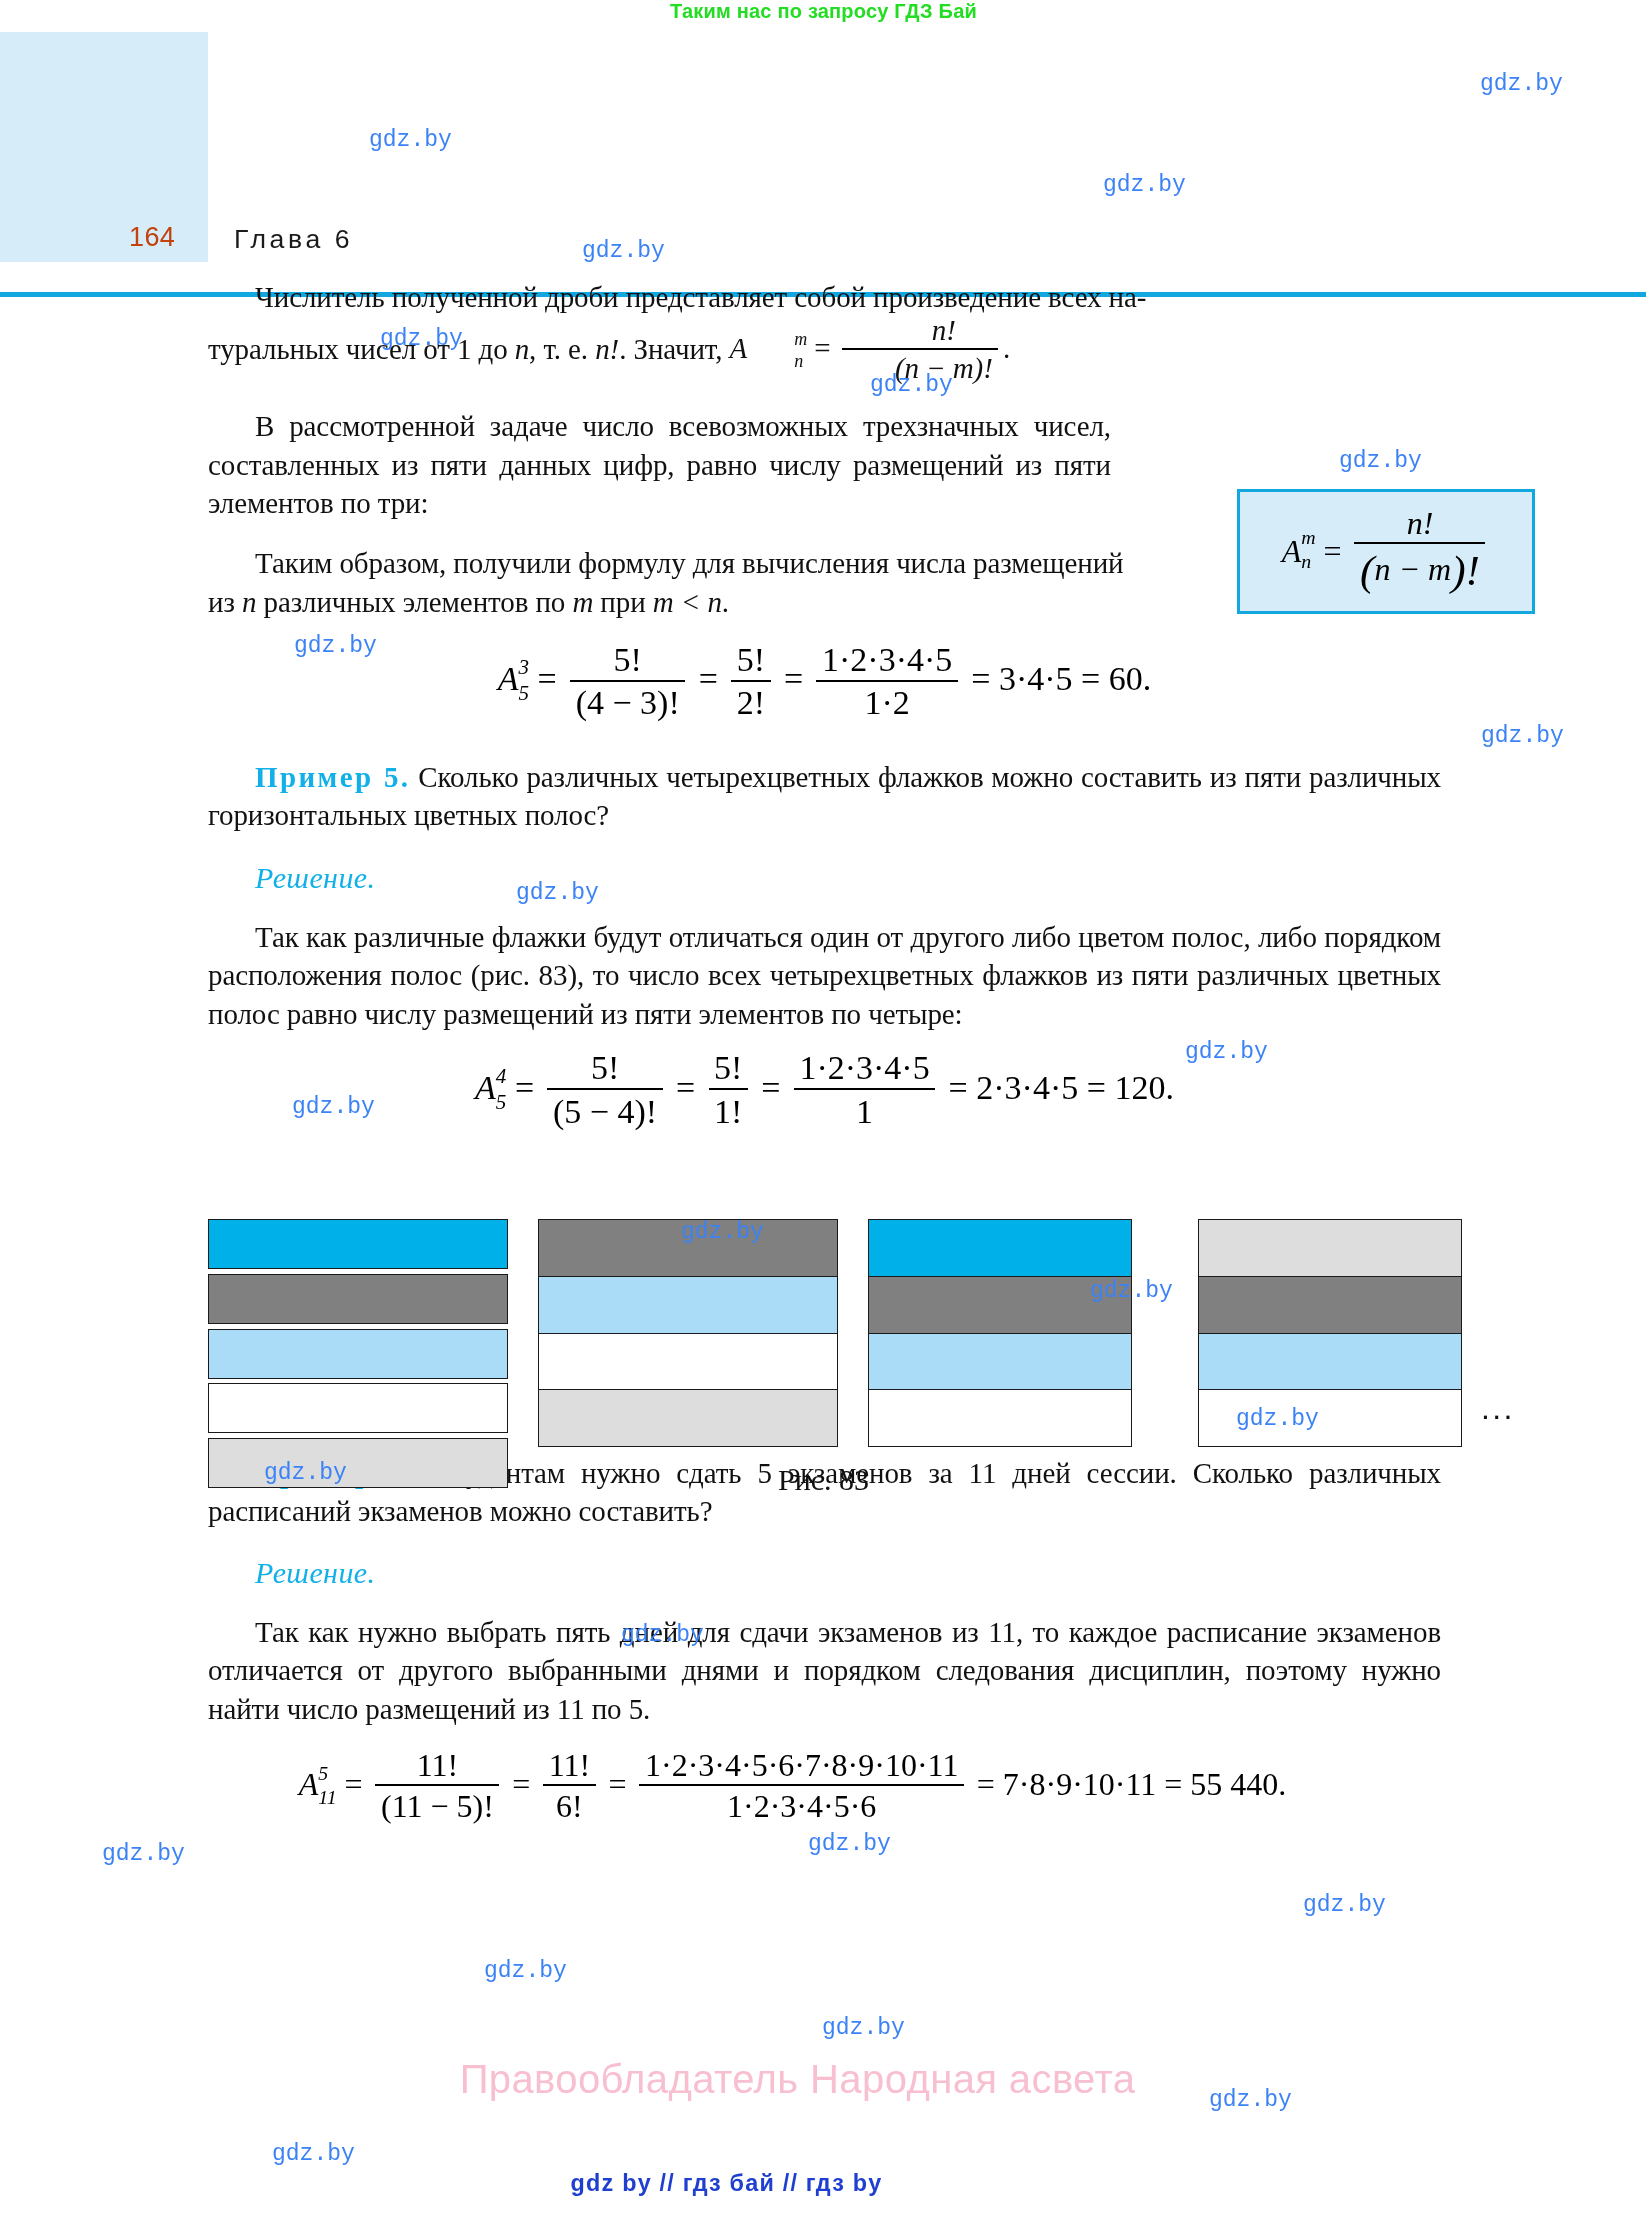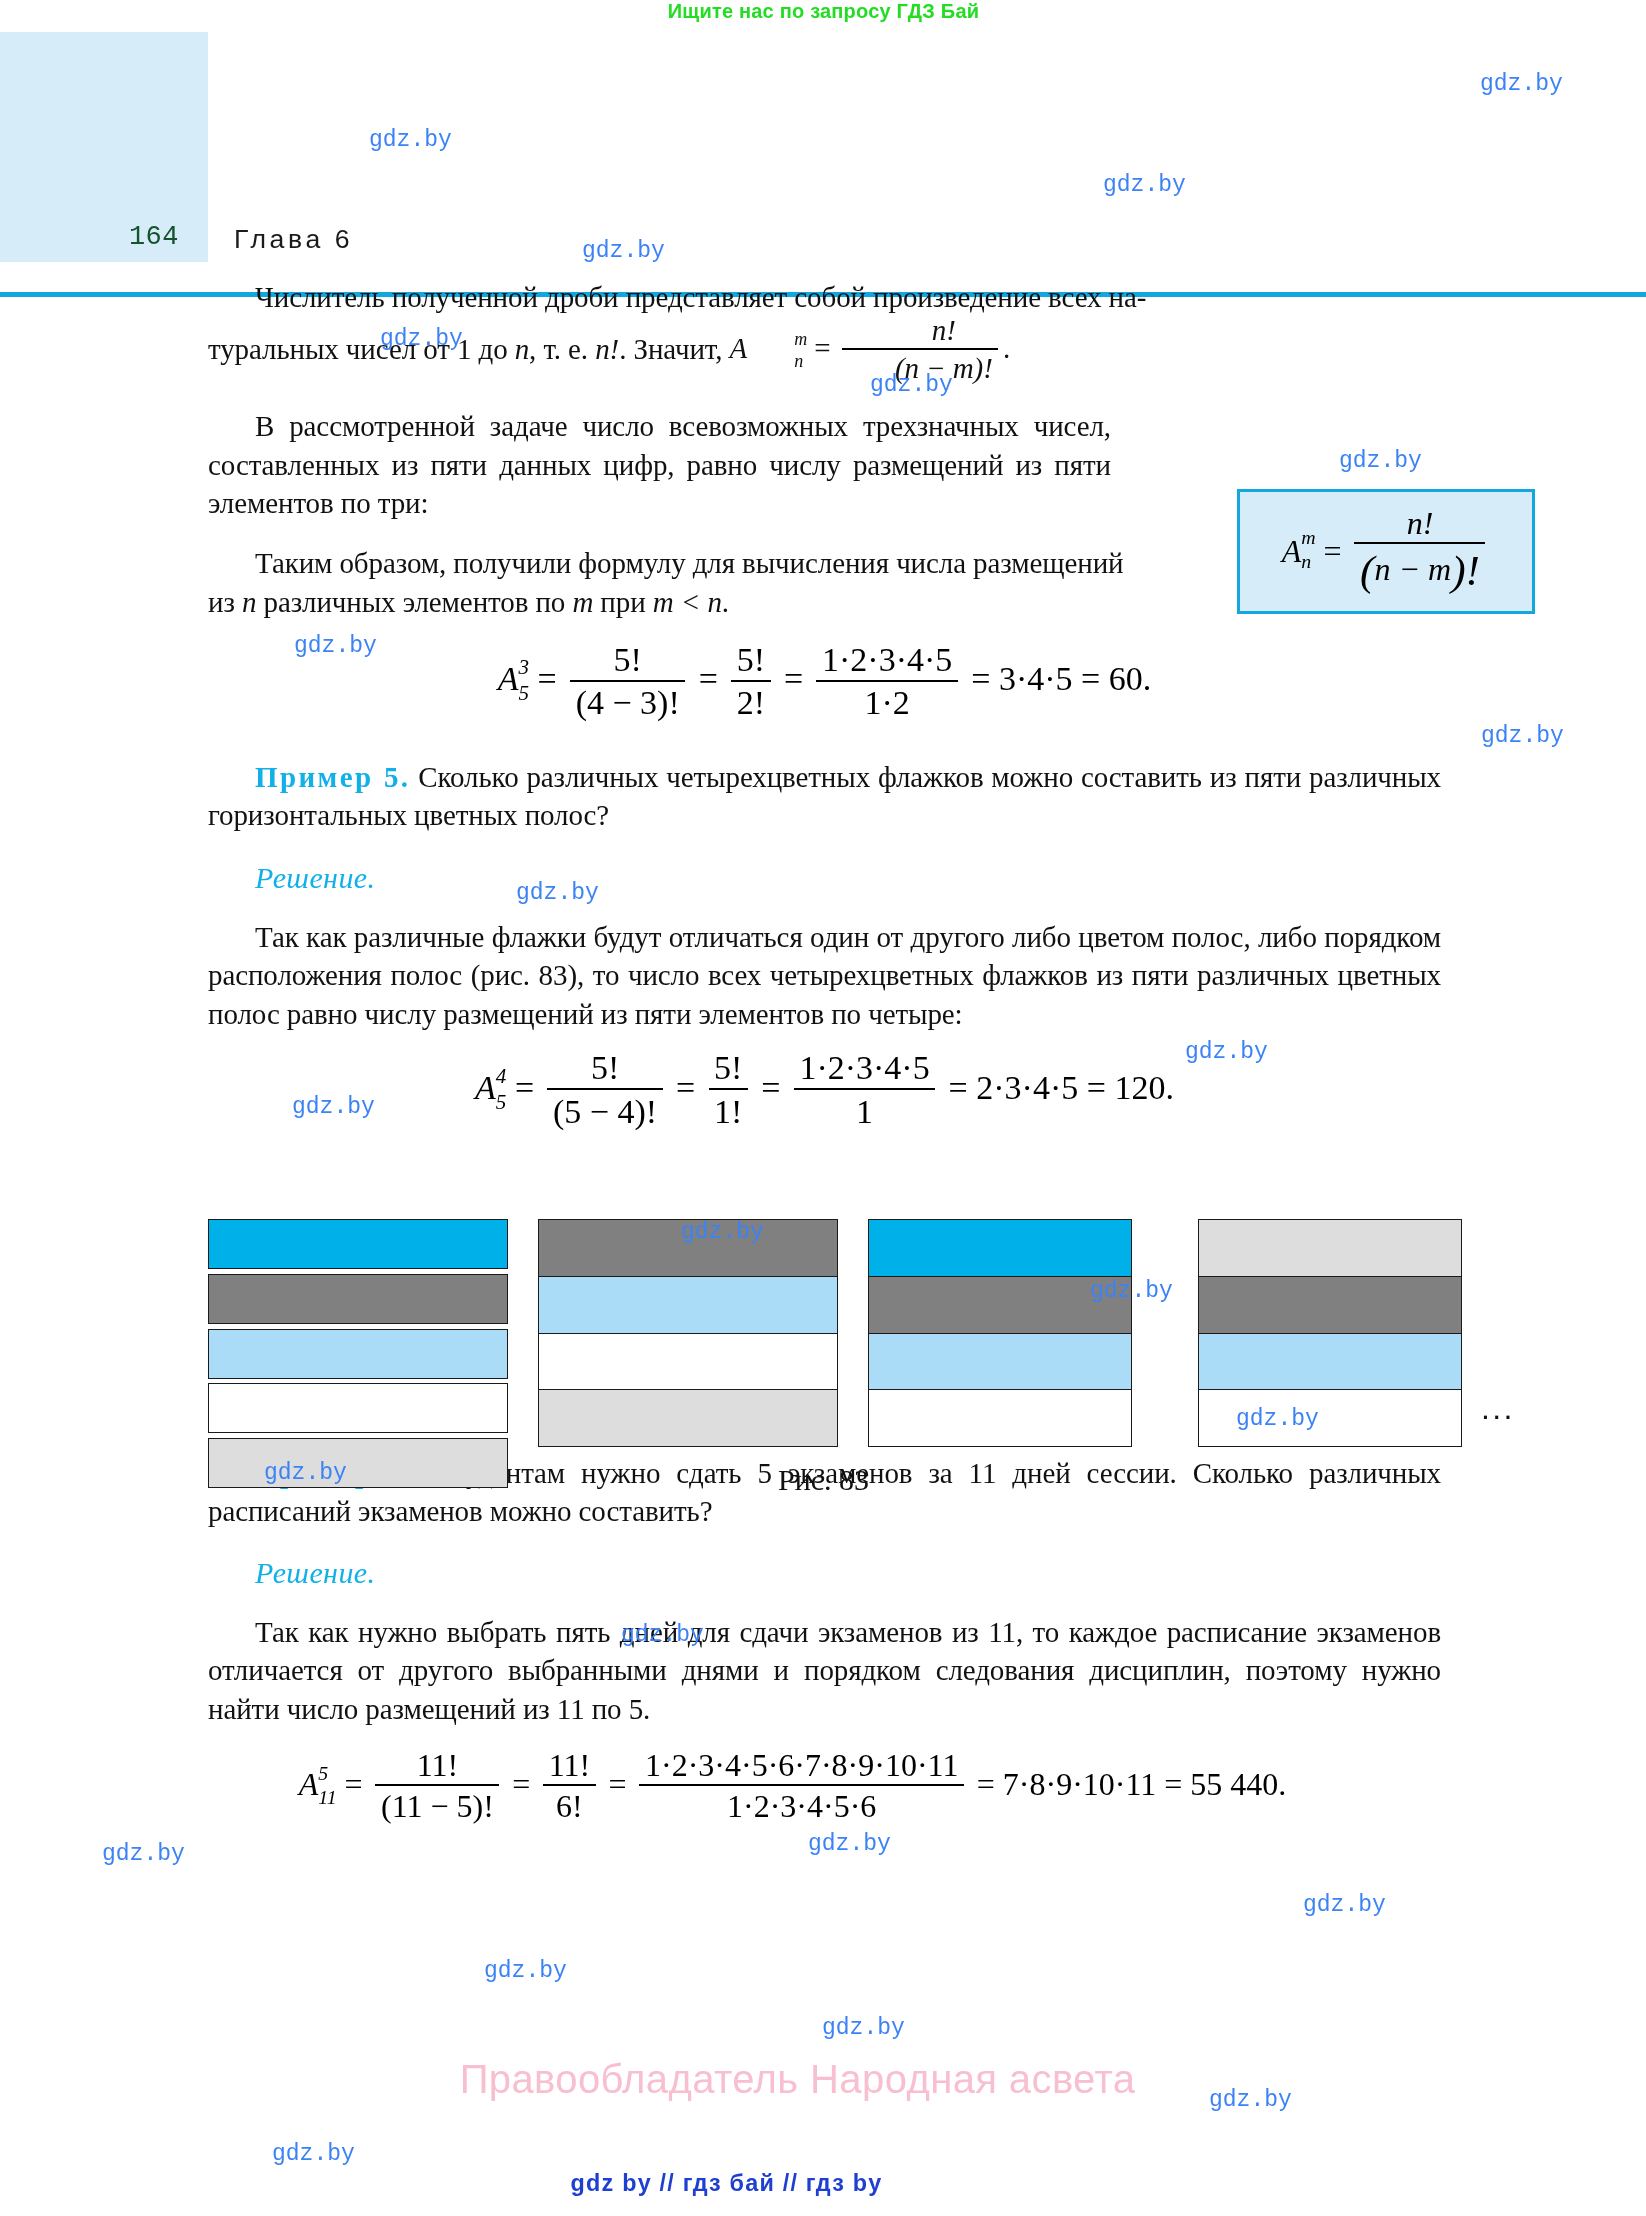--- a/index.html
+++ b/index.html
@@ -42,23 +42,23 @@
     top: 0px;
     left: 0px;
     width: 208px;
     height: 230px;
     background: #d6ecf8;
   }
   .page-num {
     position: absolute;
     top: 190px;
     left: 129px;
-    font-family: Liberation Mono, monospace;
+    font-family: Liberation Sans, sans-serif;
     font-size: 27px;
-    color: #14532d;
+    color: #c2410c;
     letter-spacing: 0.4px;
   }
   .chapter-label {
     position: absolute;
     top: 192px;
     left: 234px;
     font-family: "Liberation Sans", sans-serif;
     font-size: 26.6px;
     color: #1b1b1b;
     letter-spacing: 3.6px;
@@ -223,21 +223,21 @@
     font-family: "Liberation Sans", sans-serif;
     font-size: 23.4px;
     font-weight: bold;
     color: #1f3fd0;
     letter-spacing: 1.2px;
   }
 </style>
 </head>
 <body>
 
-<div class="top-banner">Ищите нас по запросу ГДЗ Бай</div>
+<div class="top-banner">Таким нас по запросу ГДЗ Бай</div>
 
 <div class="page-head">
   <div class="head-tint"></div>
   <div class="page-num">164</div>
   <div class="chapter-label">Глава 6</div>
   <div class="head-rule"></div>
 </div>
 
 <div class="content">
 

